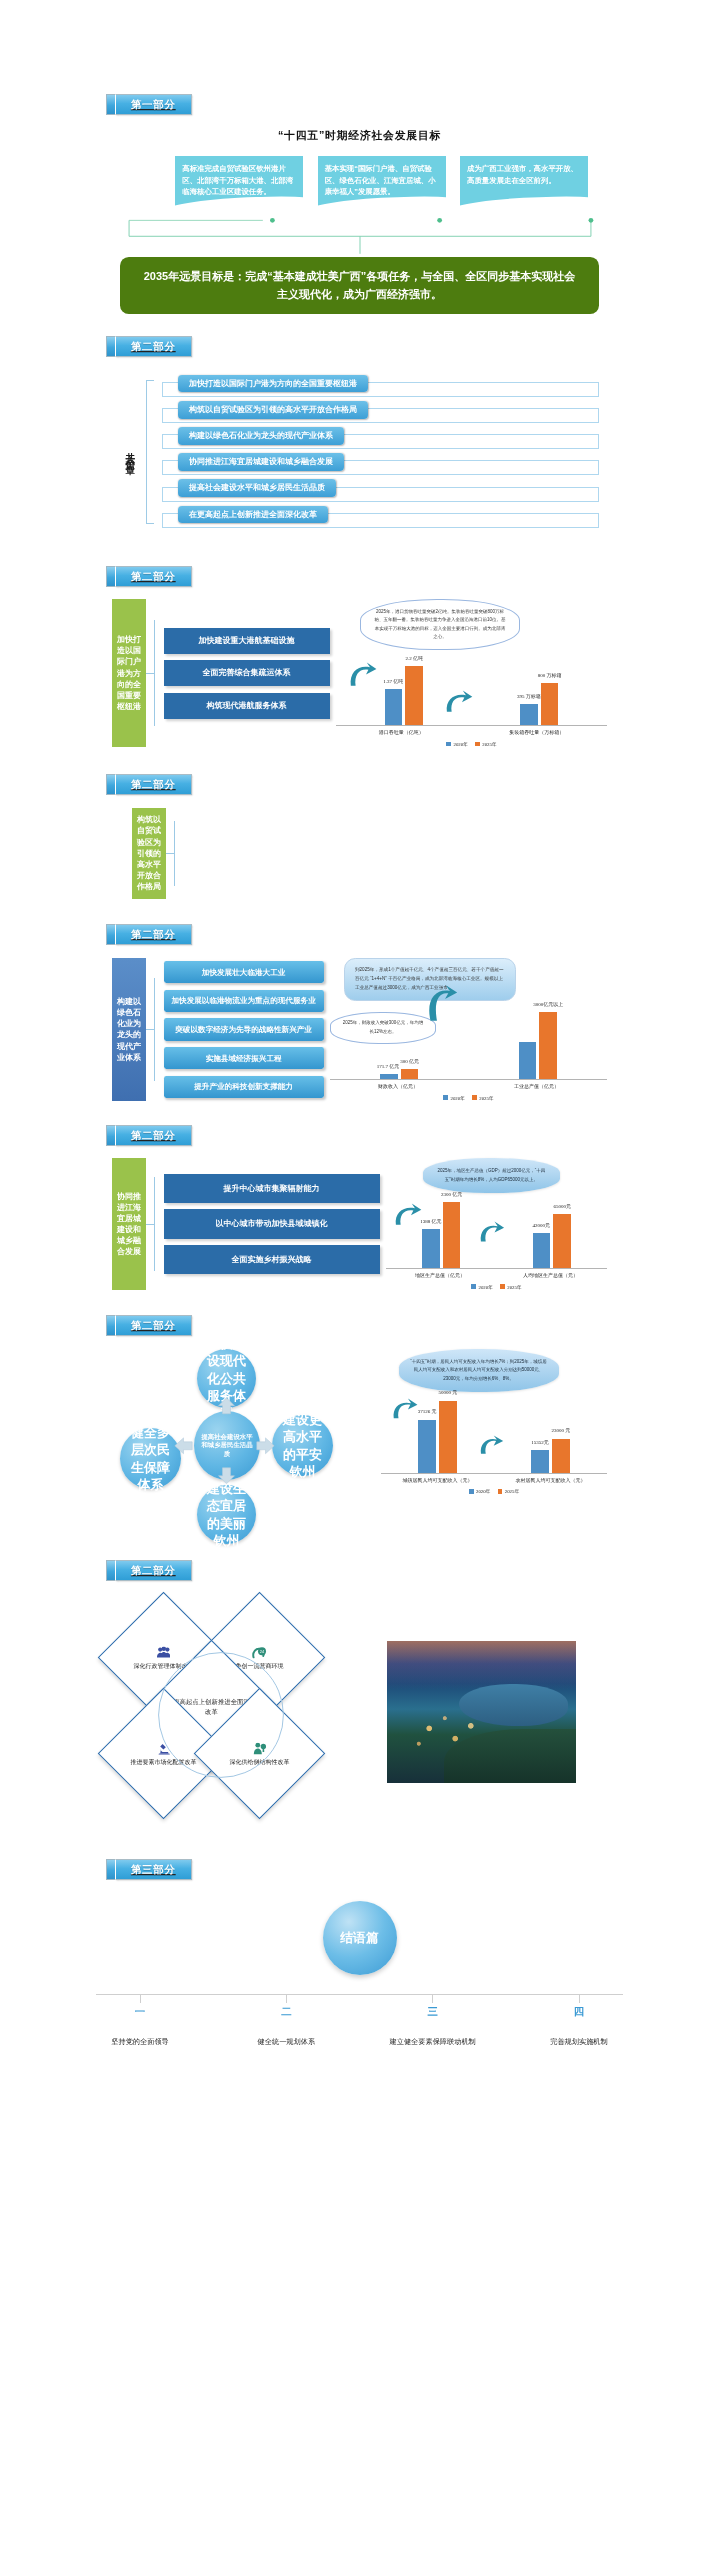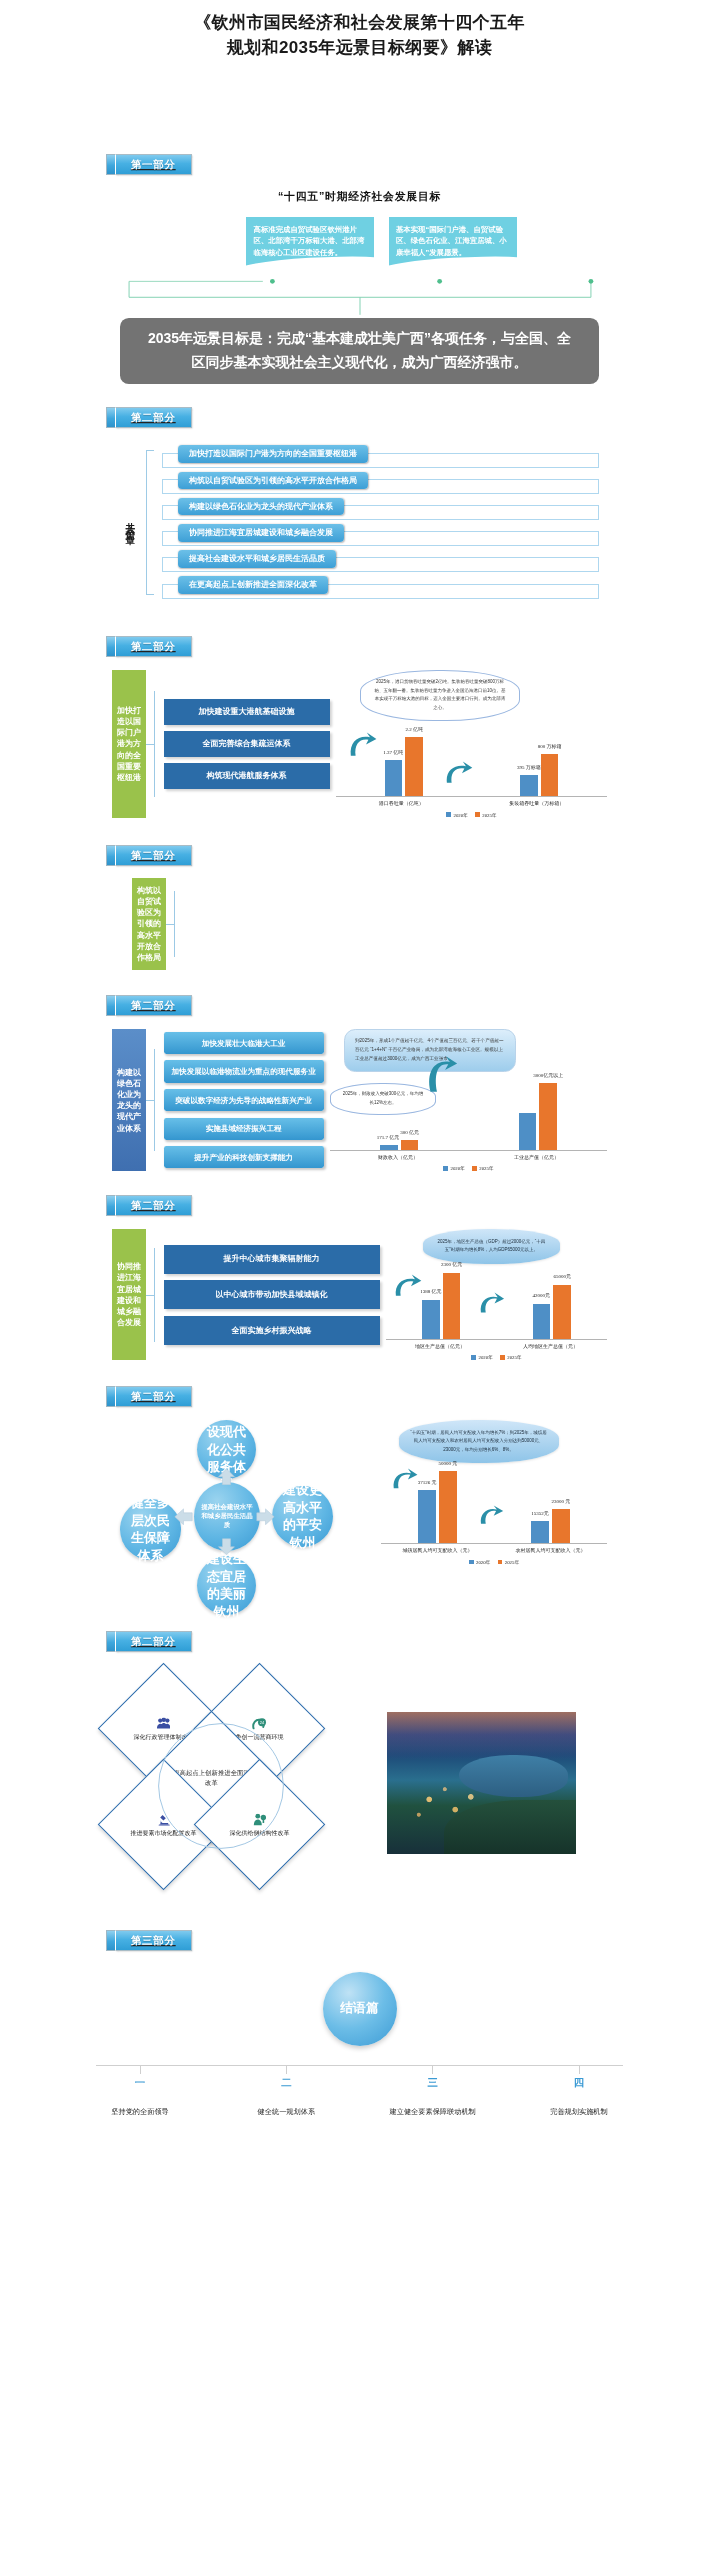--- a/index.html
+++ b/index.html
@@ -88,26 +88,26 @@
     position: absolute; left: 0; bottom: -3.2px; width: 100%; height: 17.6px;
     background: #fff;
     border-radius: 100% 100% 0 0 / 100% 60% 0 0;
     transform: rotate(-3deg) scale(1.25);
   }
   .p1-connect { position: relative; height: 43px; margin: 0 120px; }
   .p1-connect svg { position:absolute; left:0; top:0; }
 
   .goal-box {
     margin: 0 120px;
-    background: #737373;
+    background: #4d7c0f;
     color: #fff;
     border-radius: 8.8px;
     padding: 9.6px 21px;
     text-align: center;
-    font-size: 14px;
+    font-size: 11px;
     font-weight: bold;
     line-height: 1.7;
   }
 
   
   .chapters-wrap {
     display: flex;
     align-items: center;
     padding: 17.6px 120px 8px 120px;
     gap: 6.4px;
@@ -298,40 +298,40 @@
   .concl-item .txt { font-size: 7.2px; color:#222; line-height:1.5; }
   .tick { width:0.8px; height:8px; background:#cfcfcf; margin:0 auto; }
   .vline-wrap { display:flex; justify-content:space-between; margin:0 80px; }
   .vline-wrap > div { width:120px; display:flex; justify-content:center; }
 </style>
 </head>
 <body>
 
 <div class="page">
 
-  <div class="doc-title">
-    <span>《钦州市国民经济和社会发展第十四个五年</span>
-    <span class="l2">规划和2035年远景目标纲要》解读</span>
-  </div>
 
   <div style="height:94px"></div>
   <div class="sec-badge">
     <div class="tab"></div>
     <div class="lbl">第一部分</div>
   </div>
 
   <div class="p1">
     <div class="p1-head">“十四五”时期经济社会发展目标</div>
     <div class="p1-cards">
       <div class="p1-card">
         <span>高标准完成自贸试验区钦州港片区、北部湾千万标箱大港、北部湾临海核心工业区建设任务。</span>
         <div class="swoosh"></div>
       </div>
       <div class="p1-card">
         <span>基本实现“国际门户港、自贸试验区、绿色石化业、江海宜居城、小康幸福人”发展愿景。</span>
+        <div class="swoosh"></div>
+      </div>
+      <div class="p1-card">
+        <span>成为广西工业强市，高水平开放、高质量发展走在全区前列。</span>
         <div class="swoosh"></div>
       </div>
     </div>
 
     <div class="p1-connect">
       <svg width="480" height="43" viewBox="0 0 600 54">
         <path d="M10 8 L10 28 L590 28 L590 8" stroke="#7fd0b0" stroke-width="1.2" fill="none"></path>
         <path d="M300 28 L300 50" stroke="#7fd0b0" stroke-width="1.2" fill="none"></path>
         <circle cx="190" cy="8" r="3" fill="#4fbf8d"></circle>
         <circle cx="400" cy="8" r="3" fill="#4fbf8d"></circle>

